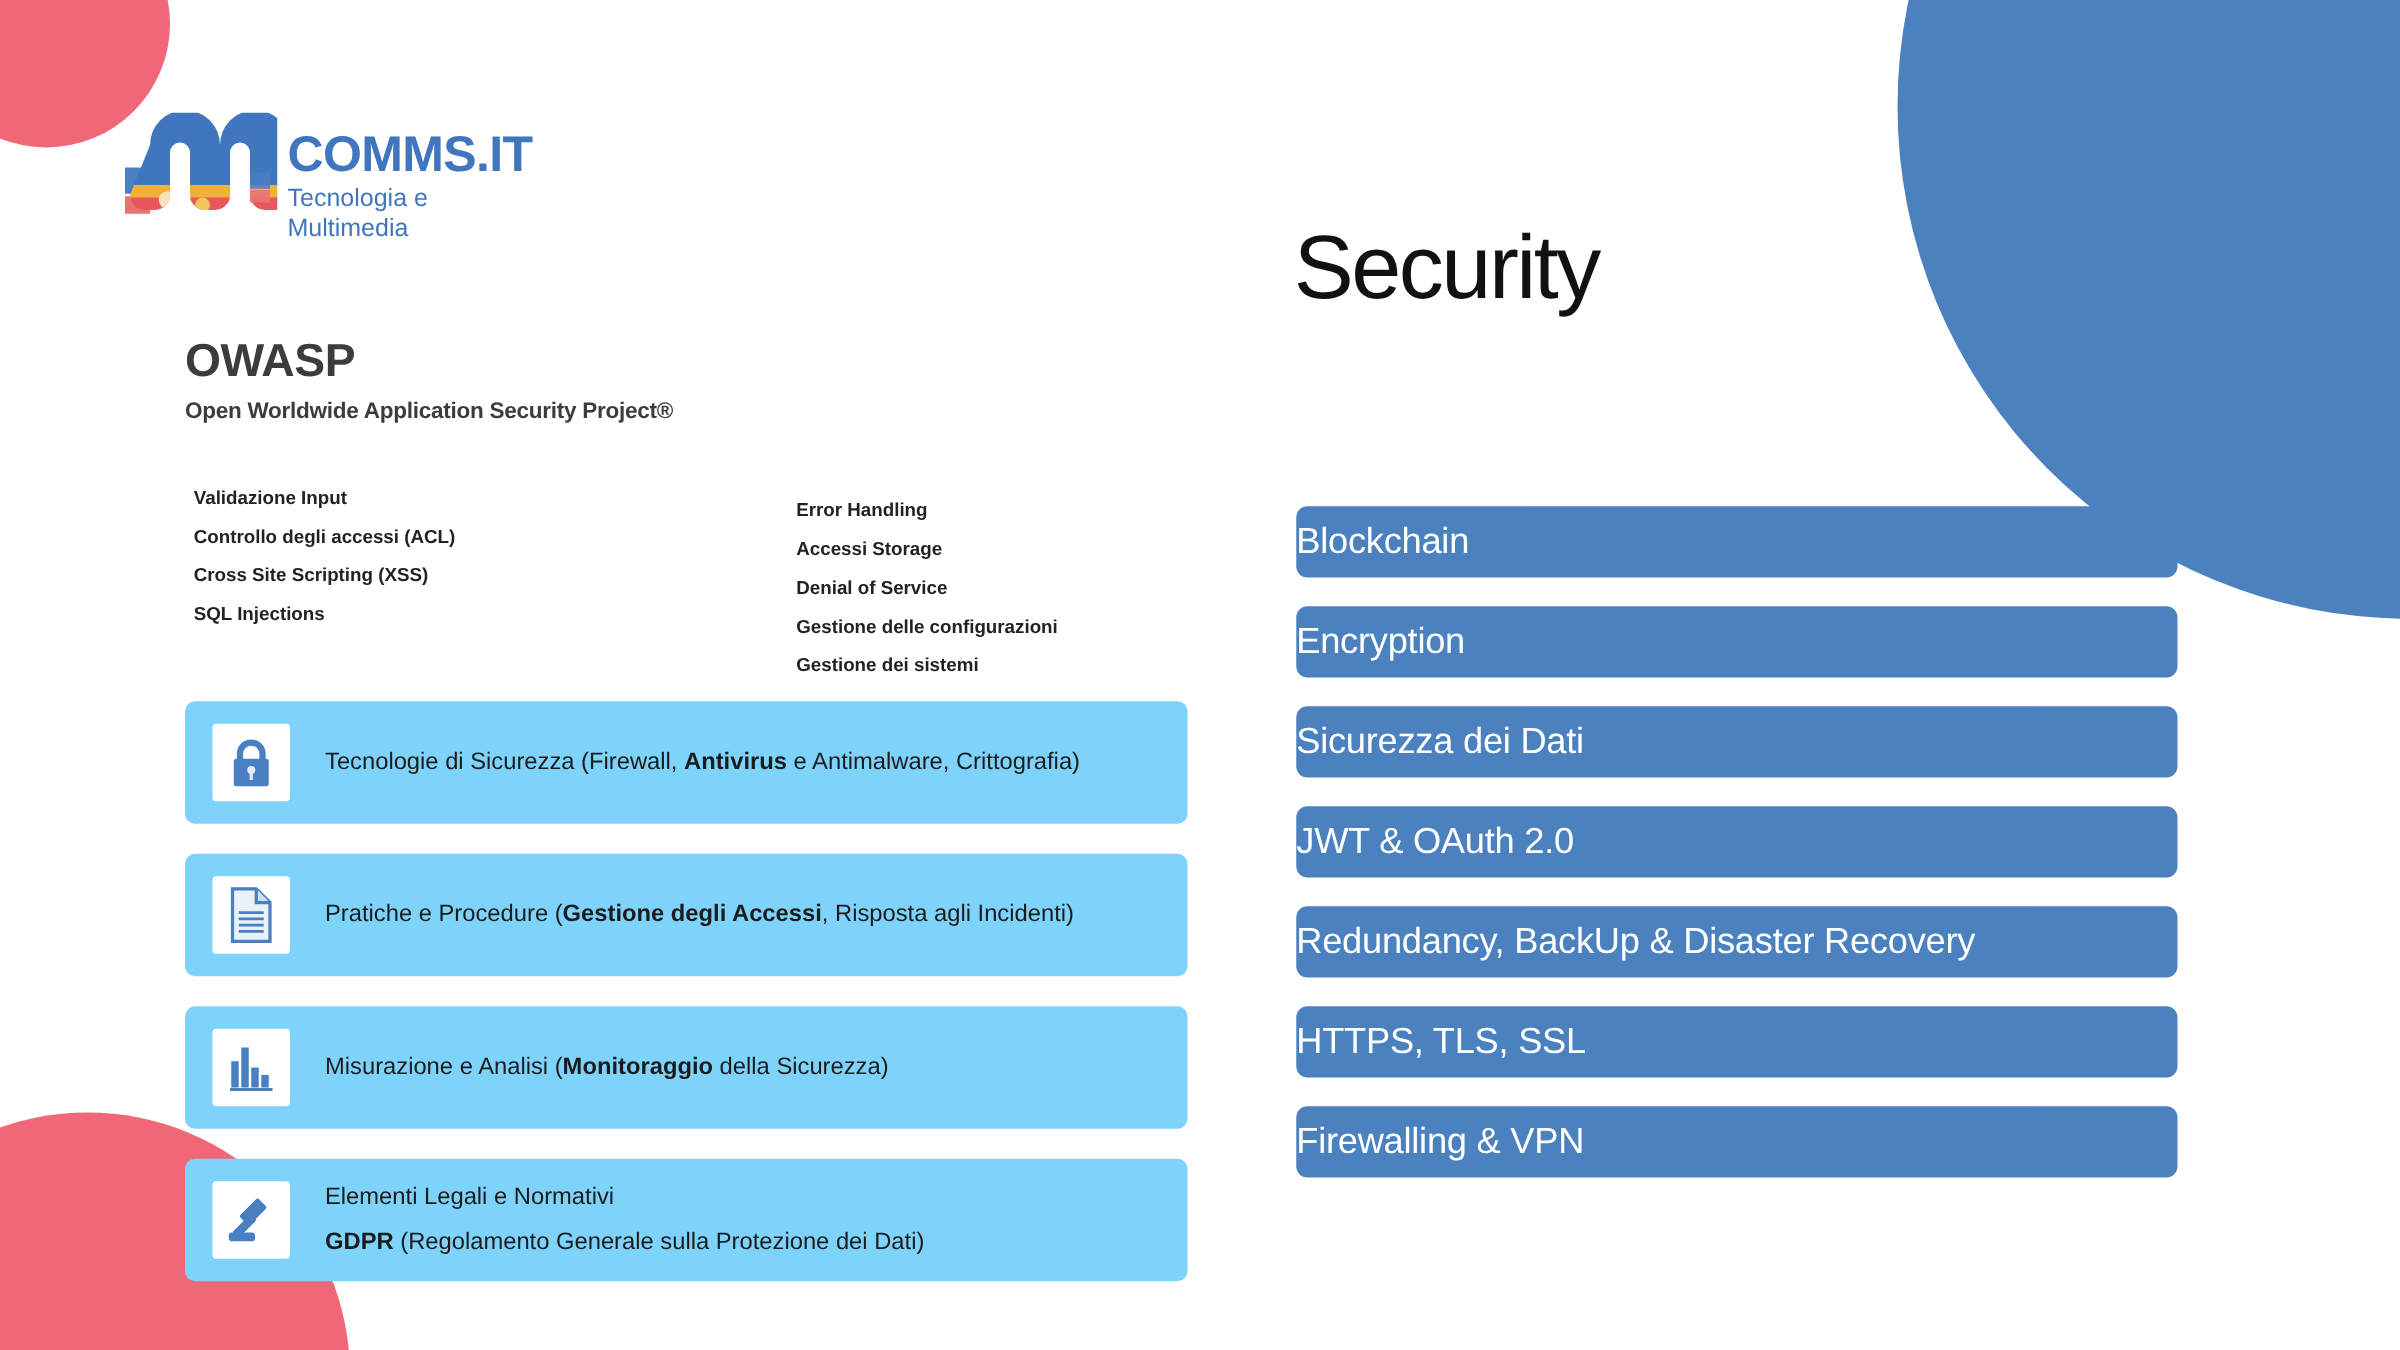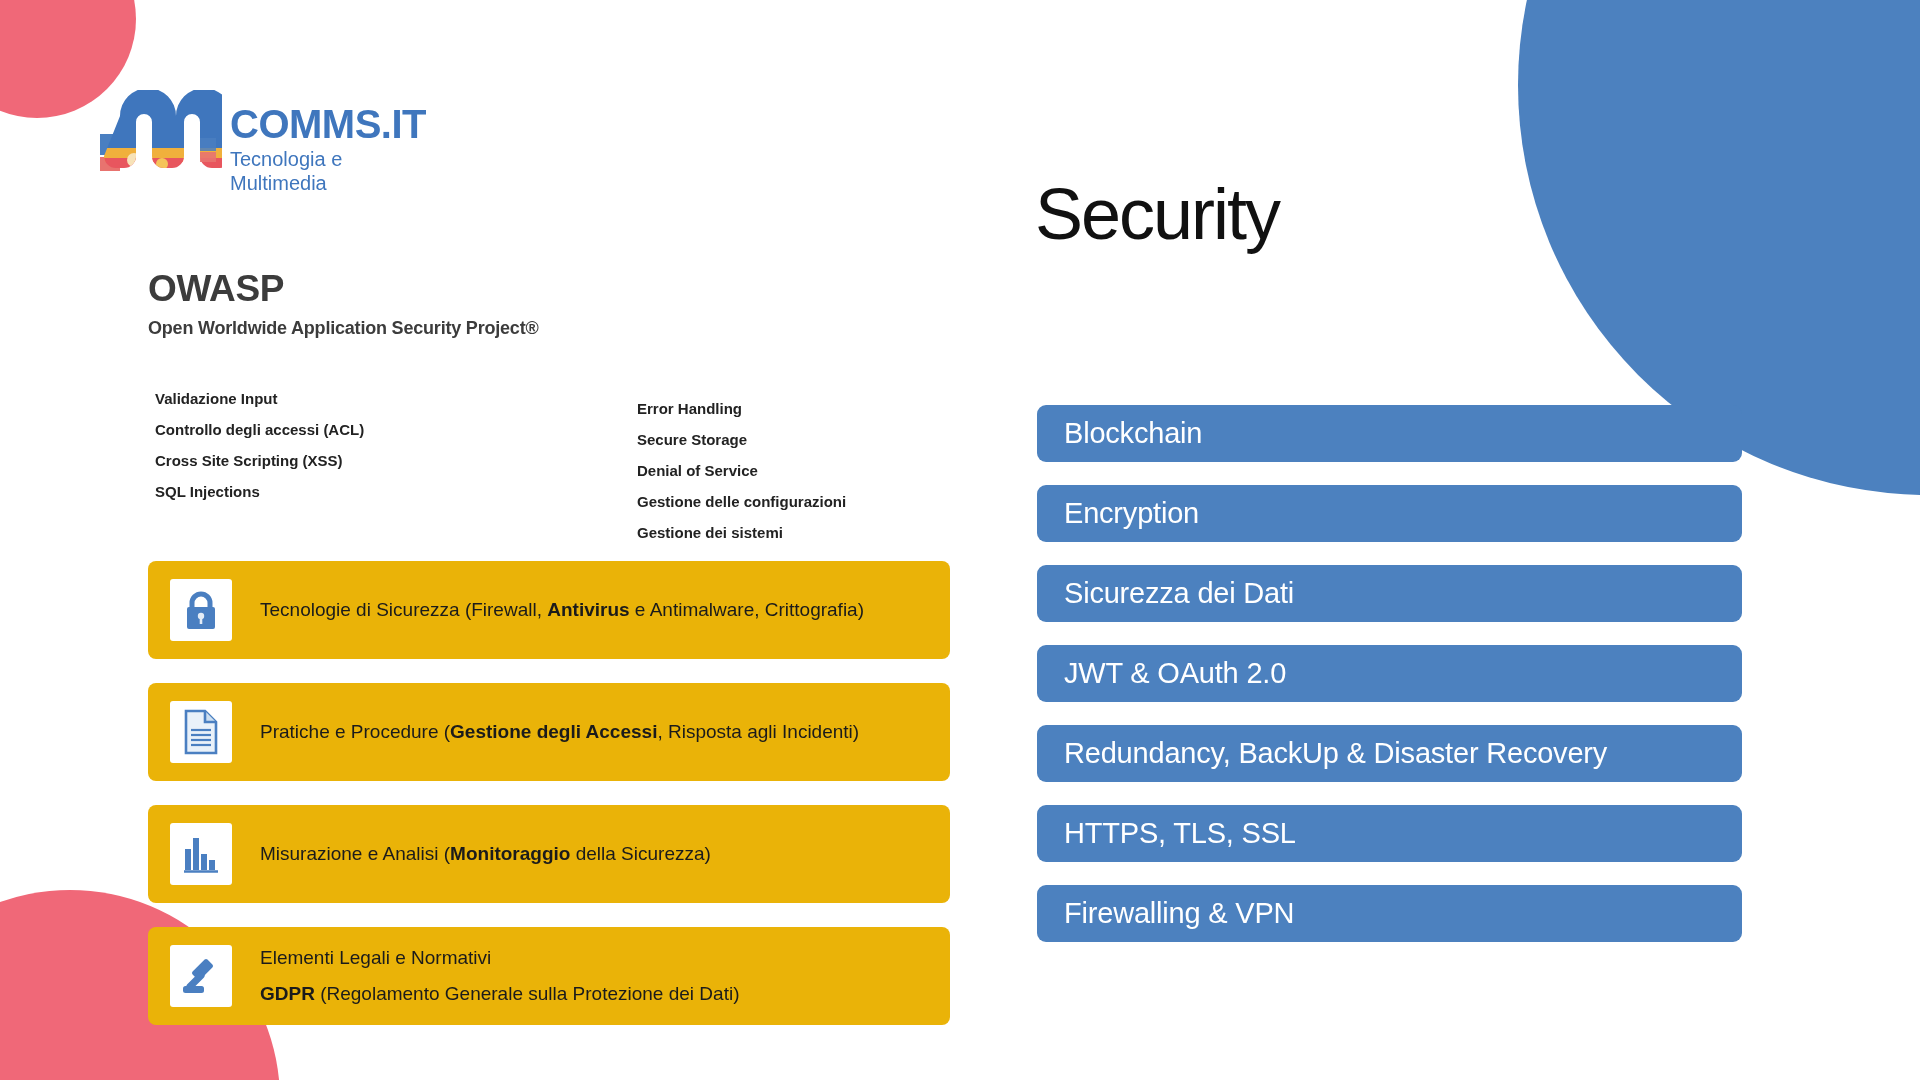--- a/index.html
+++ b/index.html
@@ -56,21 +56,21 @@
   
   #owasp-list-left { left:155px; top:383px; }
   #owasp-list-right { left:637px; top:393px; }
   .topic-line {
     font-size:15px; color:#222222; line-height:31px; white-space:nowrap;font-weight:bold;
   }
 
   
   #cards { left:148px; top:561px; width:802px; }
   .card {
-    background:#eab308;
+    background:#7dd3fc;
     border-radius:8px;
     display:flex; align-items:center;
     padding:0 0 0 22px;
     margin-bottom:24px;
     min-height:98px;
   }
   .card-icon {
     flex:0 0 auto;
     width:62px; height:62px;
     background:#ffffff;
@@ -89,21 +89,21 @@
     font-size:72px; font-weight:normal; color:#111111; letter-spacing:-2px;
     line-height:1;
   }
   #topic-bars { left:1037px; top:405px; width:705px; }
   .topic-bar {
     background:#4c81bf;
     color:#ffffff;
     border-radius:9px;
     height:57px;
     display:flex; align-items:center;
-    padding-left:27px;
+    padding-left:0;
     margin-bottom:23px;
     font-size:29px;
     letter-spacing:-0.2px;
   }
 </style>
 </head>
 <body>
 
 <div class="deco" id="circle-pink-top"></div>
 <div class="deco" id="circle-pink-bottom"></div>
@@ -144,21 +144,21 @@
 <div class="layer" id="owasp-subtitle">Open Worldwide Application Security Project®</div>
 
 <div class="layer" id="owasp-list-left">
   <div class="topic-line">Validazione Input</div>
   <div class="topic-line">Controllo degli accessi (ACL)</div>
   <div class="topic-line">Cross Site Scripting (XSS)</div>
   <div class="topic-line">SQL Injections</div>
 </div>
 <div class="layer" id="owasp-list-right">
   <div class="topic-line">Error Handling</div>
-  <div class="topic-line">Secure Storage</div>
+  <div class="topic-line">Accessi Storage</div>
   <div class="topic-line">Denial of Service</div>
   <div class="topic-line">Gestione delle configurazioni</div>
   <div class="topic-line">Gestione dei sistemi</div>
 </div>
 
 <div class="layer" id="cards">
 
   <div class="card">
     <div class="card-icon">
       <svg width="40" height="44" viewBox="0 0 40 44" xmlns="http://www.w3.org/2000/svg">

